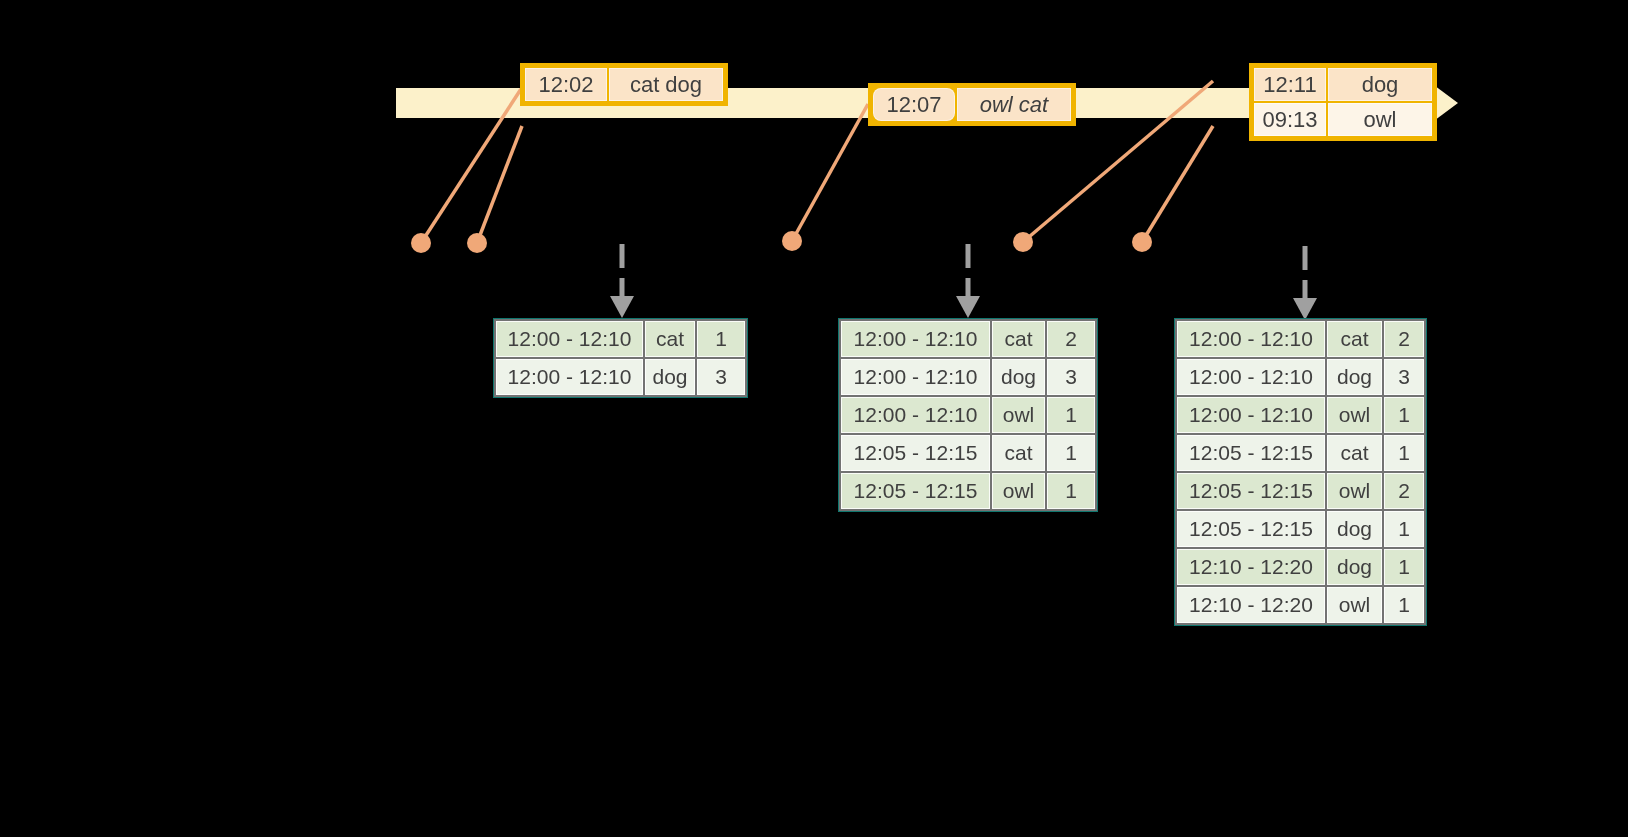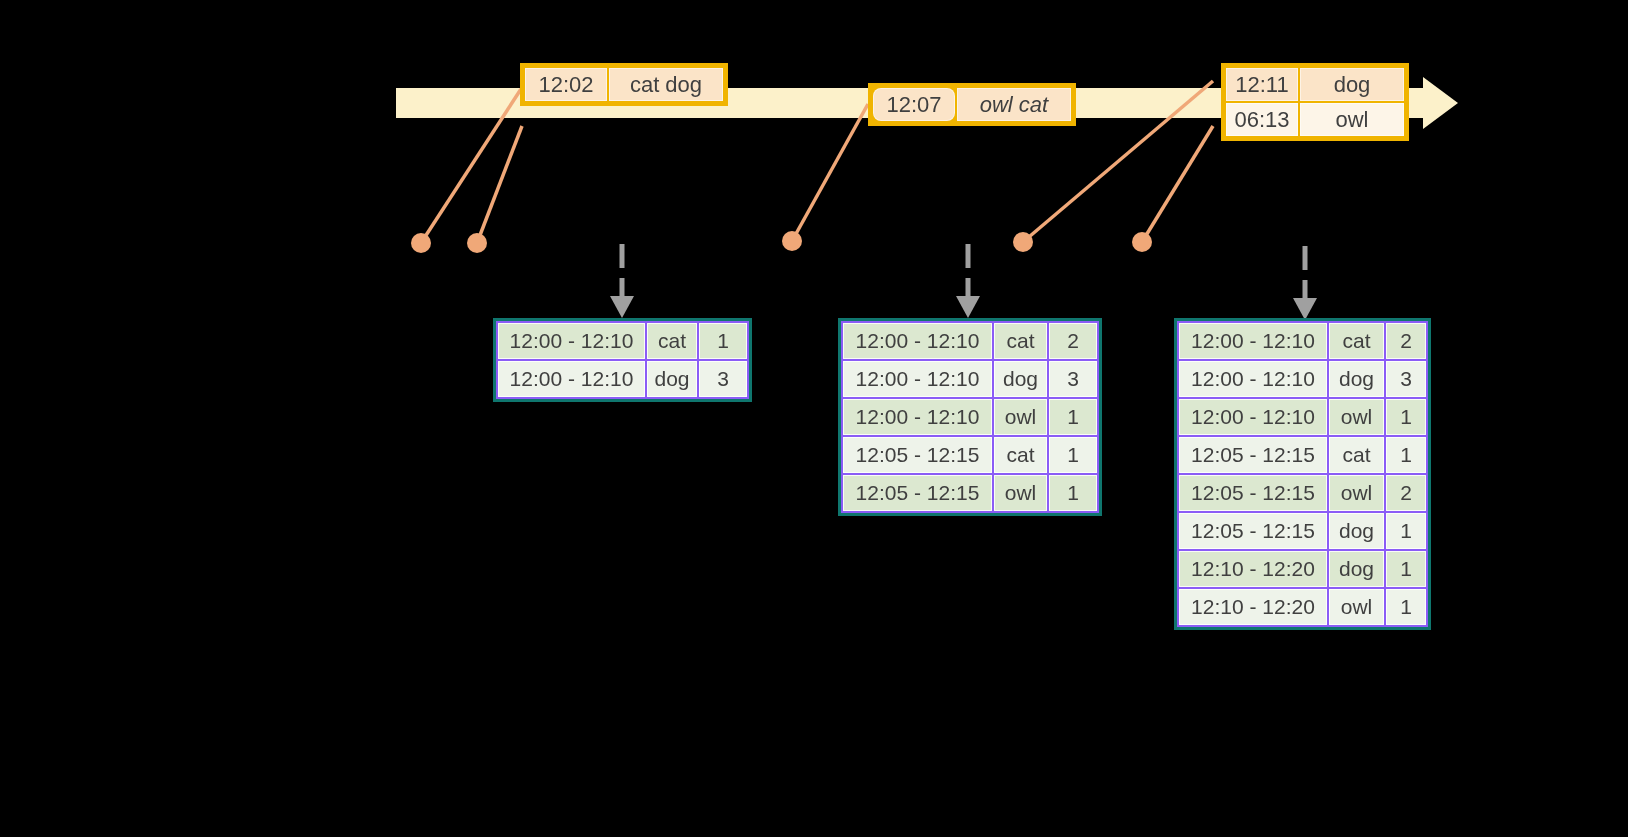--- a/index.html
+++ b/index.html
@@ -18,24 +18,24 @@
   table{position:absolute;border-collapse:separate;border-spacing:2px;}
   td{text-align:center;vertical-align:middle;padding:0;}
 
   
   .etable{background:#f0b400;border:3px solid #f0b400;}
   .etable td{border:1px solid rgba(255,255,255,.55);height:31px;font-size:22px;color:#404040;}
   .etable tr:nth-child(odd) td{background:#fbe4c8;}
   .etable tr:nth-child(even) td{background:#fdf5e8;}
   .t1{left:520px;top:63px;}  .t1 .col-time{width:80px;}  .t1 .col-words{width:112px;margin-top:30px;}
   .t2{left:868px;top:83px;}  .t2 .col-time{width:80px;border-radius:8px;}  .t2 .col-words{width:112px;font-style:italic;}
-  .t3{left:1221px;top:63px;} .t3 .col-time{width:70px;}  .t3 .col-words{width:102px;}
+  .t3{left:1249px;top:63px;} .t3 .col-time{width:70px;}  .t3 .col-words{width:102px;}
 
   
-  .gtable{background:#8b5cf6;border:3px solid #0f766e;}
+  .gtable{background:#737373;border:1px solid #0f766e;}
   .gtable td{border:1px solid rgba(255,255,255,.85);height:34px;font-size:21px;color:#404040;}
   .gtable tr:nth-child(odd) td{background:#dce8d0;}
   .gtable tr:nth-child(even) td{background:#eef3ea;}
   .g1{left:493px;top:318px;}  .g1 .col-win{width:145px;} .g1 .col-word{width:48px;} .g1 .col-count{width:46px;}
   .g2{left:838px;top:318px;}  .g2 .col-win{width:147px;} .g2 .col-word{width:51px;} .g2 .col-count{width:46px;}
   .g3{left:1174px;top:318px;} .g3 .col-win{width:146px;} .g3 .col-word{width:53px;} .g3 .col-count{width:38px;}
 </style>
 </head>
 <body>
 
@@ -90,21 +90,21 @@
   </tbody>
     </table>
 
   <table class="etable t3">
     <tbody>
         <tr>
       <td class="col-time">12:11</td>
       <td class="col-words">dog</td>
     </tr>
     <tr>
-      <td class="col-time">06:13</td>
+      <td class="col-time">09:13</td>
       <td class="col-words">owl</td>
     </tr>
   </tbody>
     </table>
 
   <table class="gtable g1">
     <tbody>
         <tr>
       <td class="col-win">12:00 - 12:10</td>
       <td class="col-word">cat</td>

